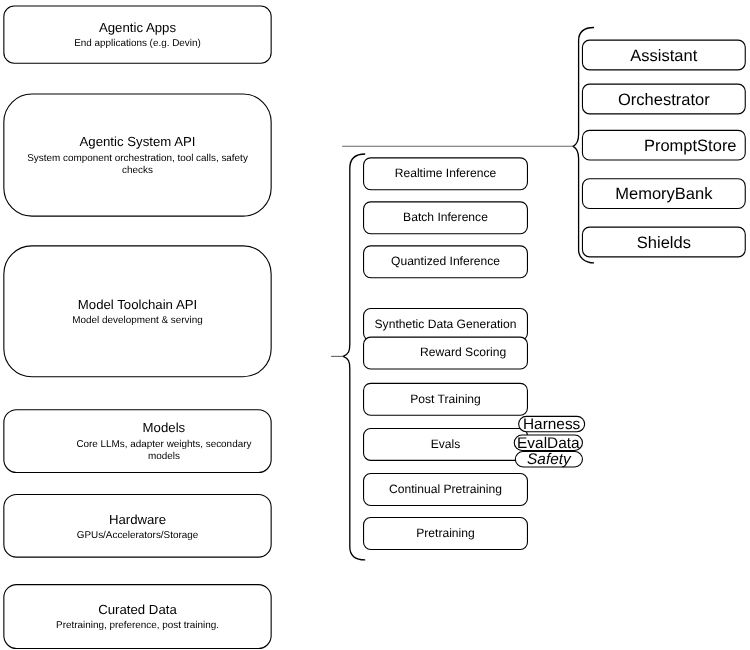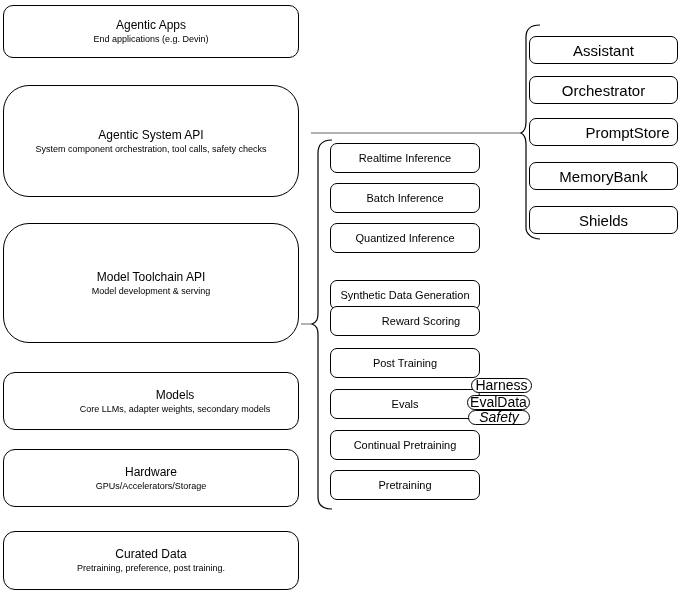--- a/index.html
+++ b/index.html
@@ -29,21 +29,21 @@
     border: 1px solid #000000;
     background: #ffffff;
     display: flex;
     align-items: center;
     justify-content: center;
     text-align: center;
   }
   
   .layer {
     left: 3px;
-    width: 296px;
+    width: 244px;
     flex-direction: column;
     gap: 2px;
     z-index: 2;
   }
   .layer .title { font-size: 12px; line-height: 14px; }
   .layer .subtitle { font-size: 9px; line-height: 11px; padding: 0 8px; }
   .layer-1 { top: 5px;   height: 53px;  border-radius: 10px; }
   .layer-2 { top: 85px;  height: 112px; border-radius: 26px; }
   .layer-3 { top: 223px; height: 120px; border-radius: 26px; }
   .layer-4 { top: 372px; height: 58px;  border-radius: 12px; padding-left: 48px; }

